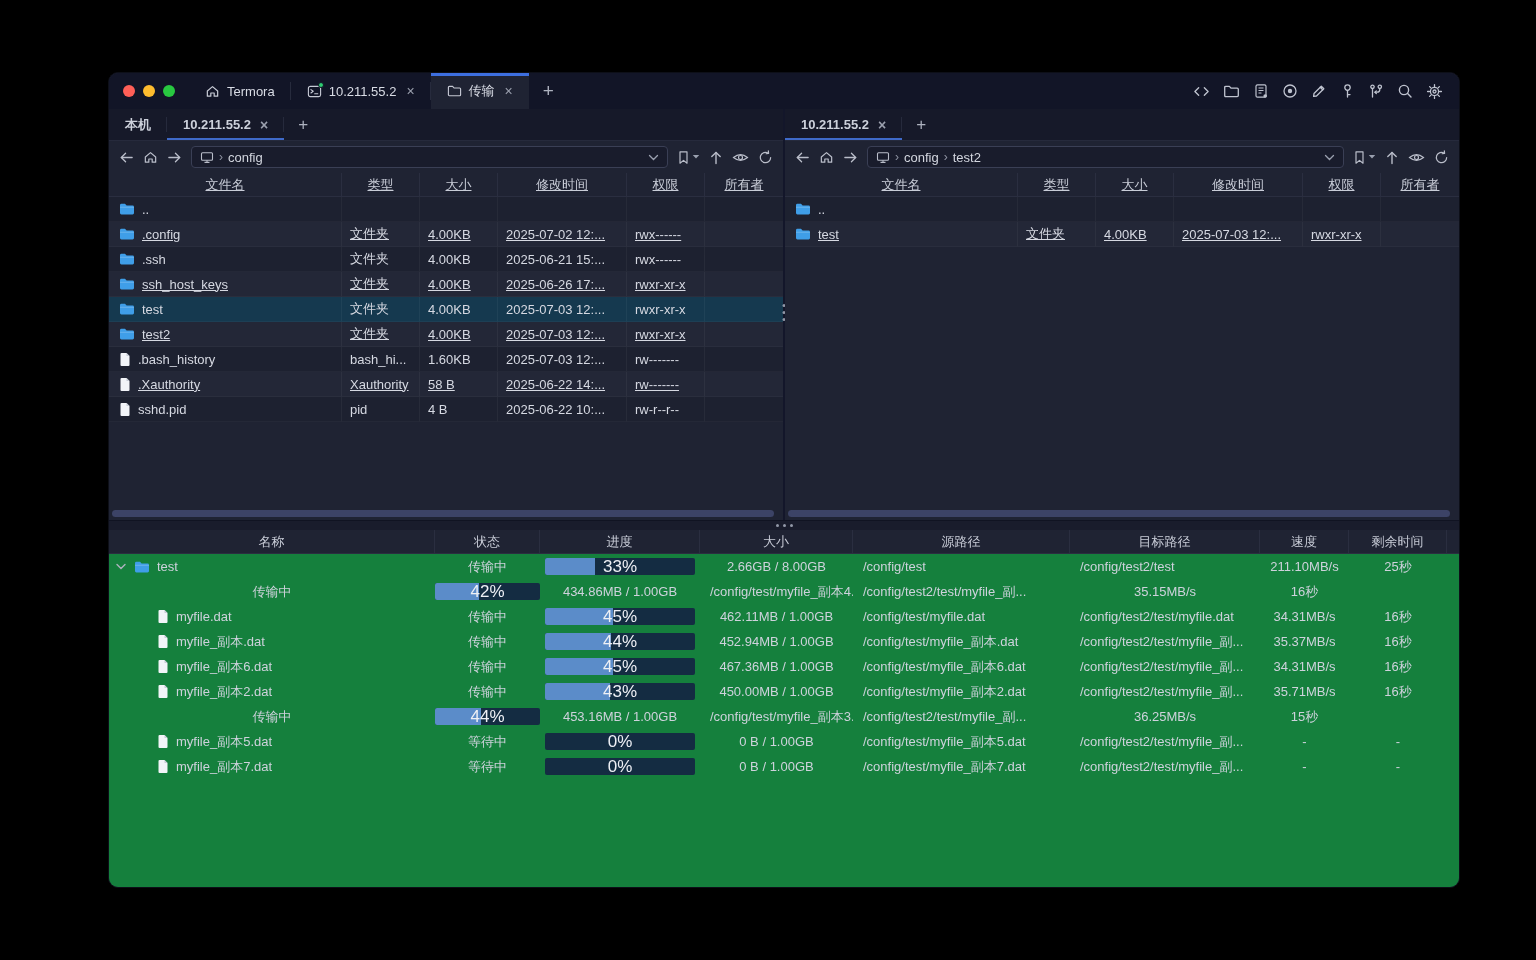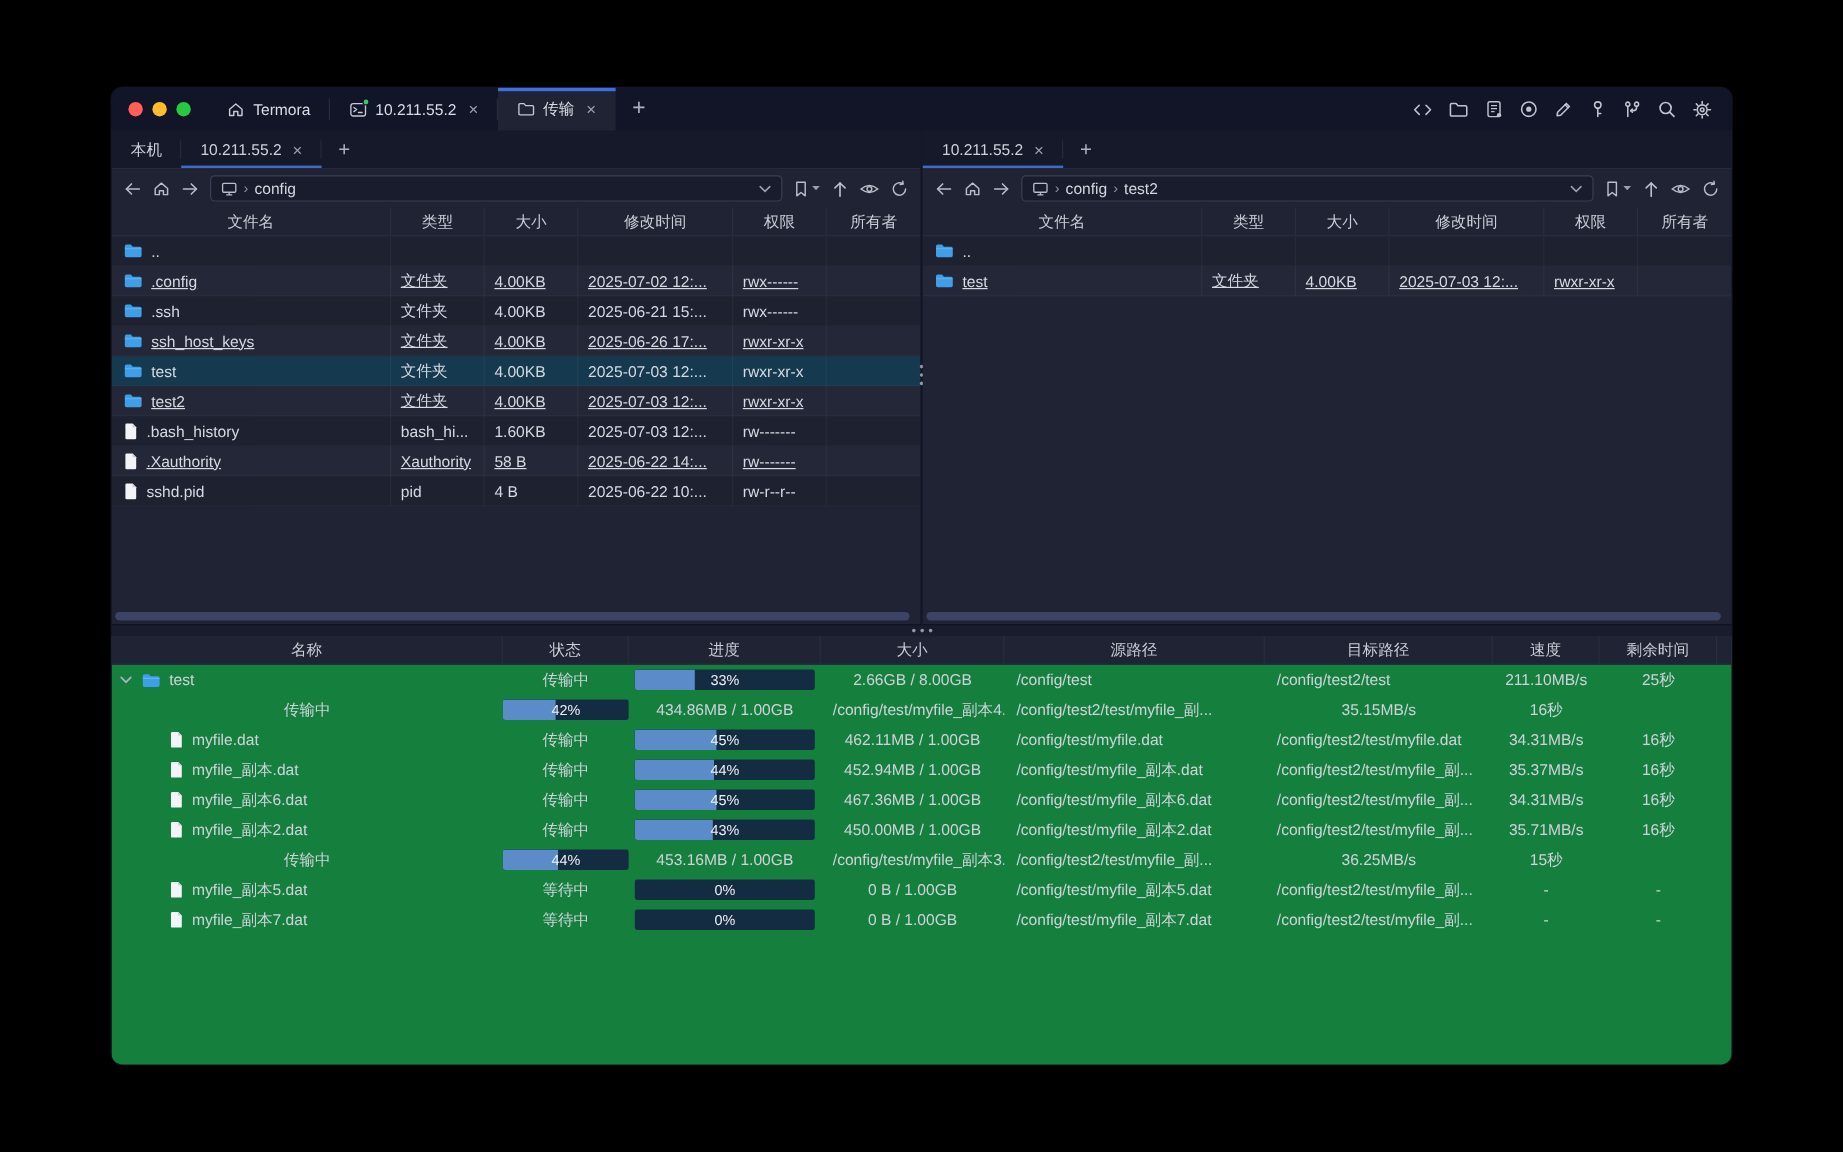--- a/index.html
+++ b/index.html
@@ -1,18 +1,18 @@
 <!DOCTYPE html>
 <html><head>
 <meta charset="utf-8">
 <style>
   * { margin:0; padding:0; box-sizing:border-box; }
   html,body { width:1536px; height:960px; background:#000; font-family:"Liberation Sans","DejaVu Sans",sans-serif; }
   .window {
-    position:absolute; left:92px; top:72px; width:1352px; height:816px;
+    position:absolute; left:108px; top:72px; width:1352px; height:816px;
     background:#1f2333; border-radius:10px; overflow:hidden;
     border:1px solid #0d0f18; box-shadow:0 25px 70px rgba(0,0,0,.85);
     color:#d6d9e2; font-size:13px;
   }
   
   .titlebar { height:36px; background:#121527; display:flex; align-items:stretch; }
   .lights { display:flex; align-items:center; gap:8px; padding:0 14px 0 14px; }
   .light { width:12px; height:12px; border-radius:50%; }
   .ttab { display:flex; align-items:center; gap:7px; padding:0 16px; color:#d9dce5; position:relative; }
   .ttab .tdiv { position:absolute; right:0; top:9px; bottom:9px; width:1px; background:#272b3d; }
@@ -23,34 +23,34 @@
   .tb-icons { margin-left:auto; display:flex; align-items:center; gap:13px; padding-right:16px; }
   .tb-icons svg { display:block; }
   .icon { display:inline-flex; align-items:center; justify-content:center; }
   
   .files { display:flex; height:411px; position:relative; }
   .panel { width:674px; display:flex; flex-direction:column; position:relative; background:#1f2333; }
   .vsplit { width:4px; background:#13162a; position:relative; }
   .vgrip { position:absolute; left:50%; transform:translateX(-50%); top:195px; display:flex; flex-direction:column; gap:4px; }
   .vgrip i, .hgrip i { width:3px; height:3px; border-radius:50%; background:#9298a8; display:block; }
   .ptabs { height:32px; background:#161929; border-bottom:1px solid #262a3c; display:flex; align-items:stretch; }
-  .ptab { display:flex; align-items:center; gap:6px; padding:0 16px; color:#cdd1db; position:relative; }
+  .ptab { display:flex; align-items:center; gap:6px; padding:0 16px; color:#cdd1db; position:relative;font-weight:bold; }
   .ptab::after { content:""; position:absolute; right:0; top:8px; bottom:8px; width:1px; background:#262a3c; }
   .ptab.active::before { content:""; position:absolute; left:0; right:0; bottom:0; height:2.5px; background:#3f6ac9; }
   .ptoolbar { height:32px; display:flex; align-items:center; gap:9px; padding:0 10px; }
   .navic { color:#b9bdc9; }
   .pathbox { flex:1; height:22px; border:1px solid #3a3f55; background:#191c2c; border-radius:4px;
              display:flex; align-items:center; gap:5px; padding:0 8px; color:#d3d6df; }
   .pathbox .sep { color:#8e93a2; font-size:12px; }
   .pathbox .spacer { flex:1; }
   .bmwrap { display:flex; align-items:center; gap:2px; }
   
   .fhead, .frow { display:grid; grid-template-columns:233px 78px 78px 129px 78px 78px; }
   .fhead { height:24px; border-bottom:1px solid #2a2e40; }
-  .fhead .hc { display:flex; align-items:center; justify-content:center; color:#c9cdd8; border-right:1px solid #2a2e40; }
+  .fhead .hc { display:flex; align-items:center; justify-content:center; color:#c9cdd8; border-right:1px solid #2a2e40;text-decoration:underline; }
   .fhead .hc:last-child { border-right:none; }
   .fbody { flex:1; overflow:hidden; }
   .frow { height:25px; }
   .frow.stripe-a { background:#1d2130; }
   .frow.stripe-b { background:#232737;text-decoration:underline; }
   .frow.selected { background:#15394f; }
   .fc { display:flex; align-items:center; padding:0 8px; border-right:1px solid rgba(255,255,255,.045);
         border-bottom:1px solid rgba(255,255,255,.03); overflow:hidden; white-space:nowrap; color:#d6d9e2; }
   .fc:last-child { border-right:none; }
   .fc.name { gap:7px; padding-left:10px; }
@@ -67,21 +67,21 @@
   .trow { height:25px; color:#ced2dc; }
   .tc { display:flex; align-items:center; overflow:hidden; white-space:nowrap; }
   .tc.center { justify-content:center; }
   .tc.path { padding:0 10px; }
   .tc.name { gap:7px; padding-left:6px; }
   .tc.name.child { padding-left:48px; }
   .chev { color:#aeb2bf; display:inline-flex; width:12px; justify-content:center; }
   .pbar { width:150px; height:17px; background:#142c42; border-radius:2px; position:relative; overflow:hidden; }
   .pfill { position:absolute; left:0; top:0; bottom:0; background:#5b8cc9; }
   .plabel { position:absolute; inset:0; display:flex; align-items:center; justify-content:center;
-            color:#eef0f5; font-size:12px; }
+            color:#eef0f5; font-size:17px; }
   svg { flex:none; }
 </style>
 </head>
 <body>
 
 <div class="window">
 
   <div class="titlebar">
     <div class="lights">
       <span class="light" style="background:#ff5f57"></span>

